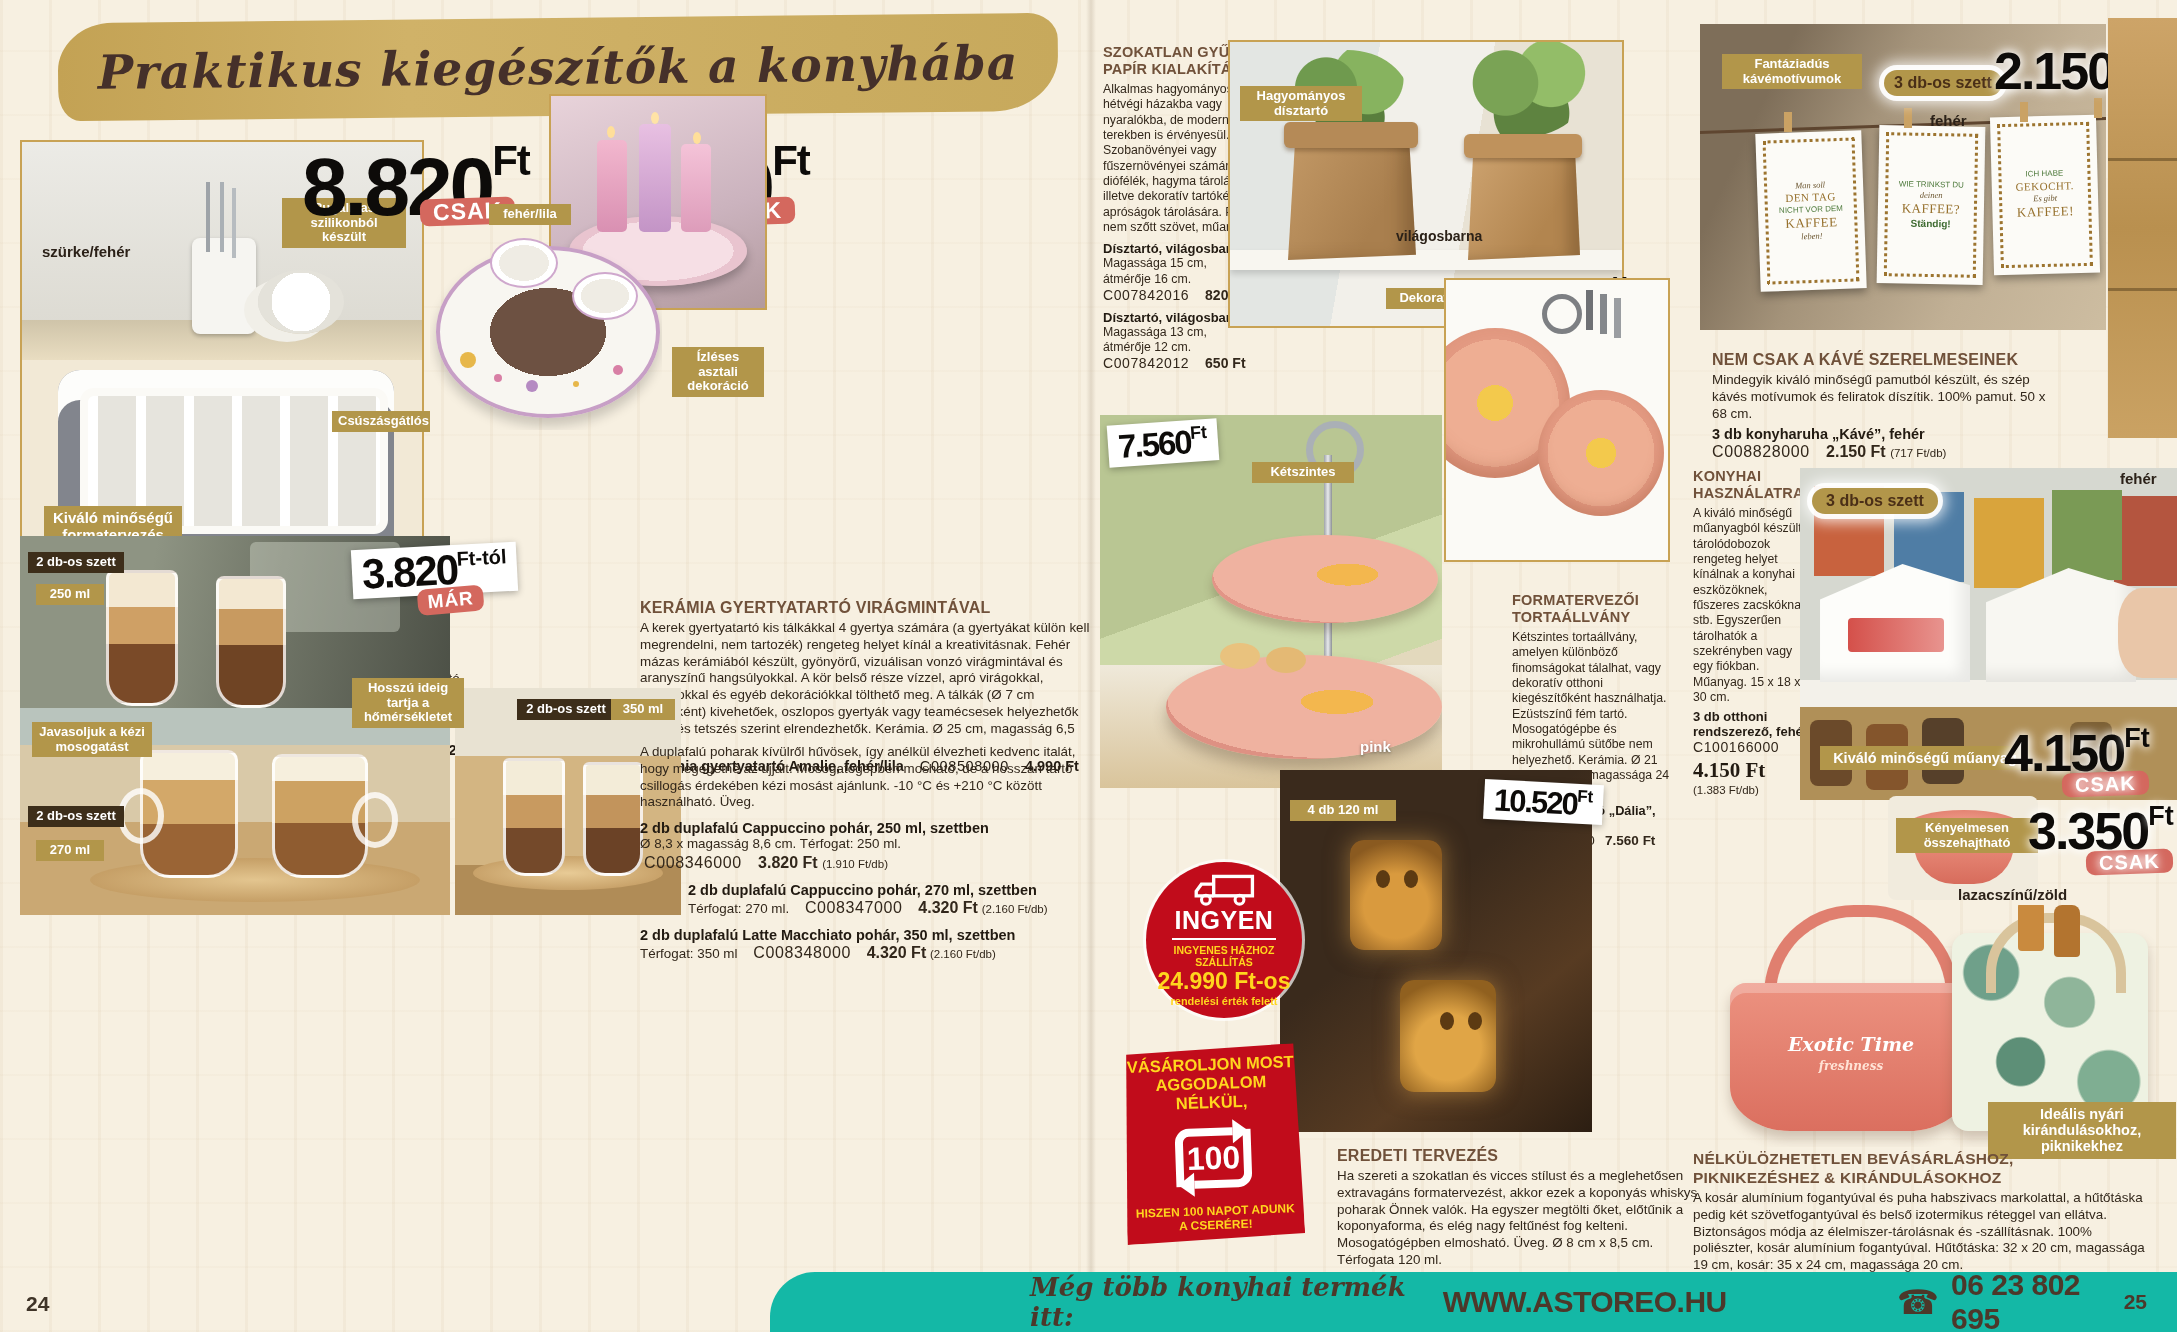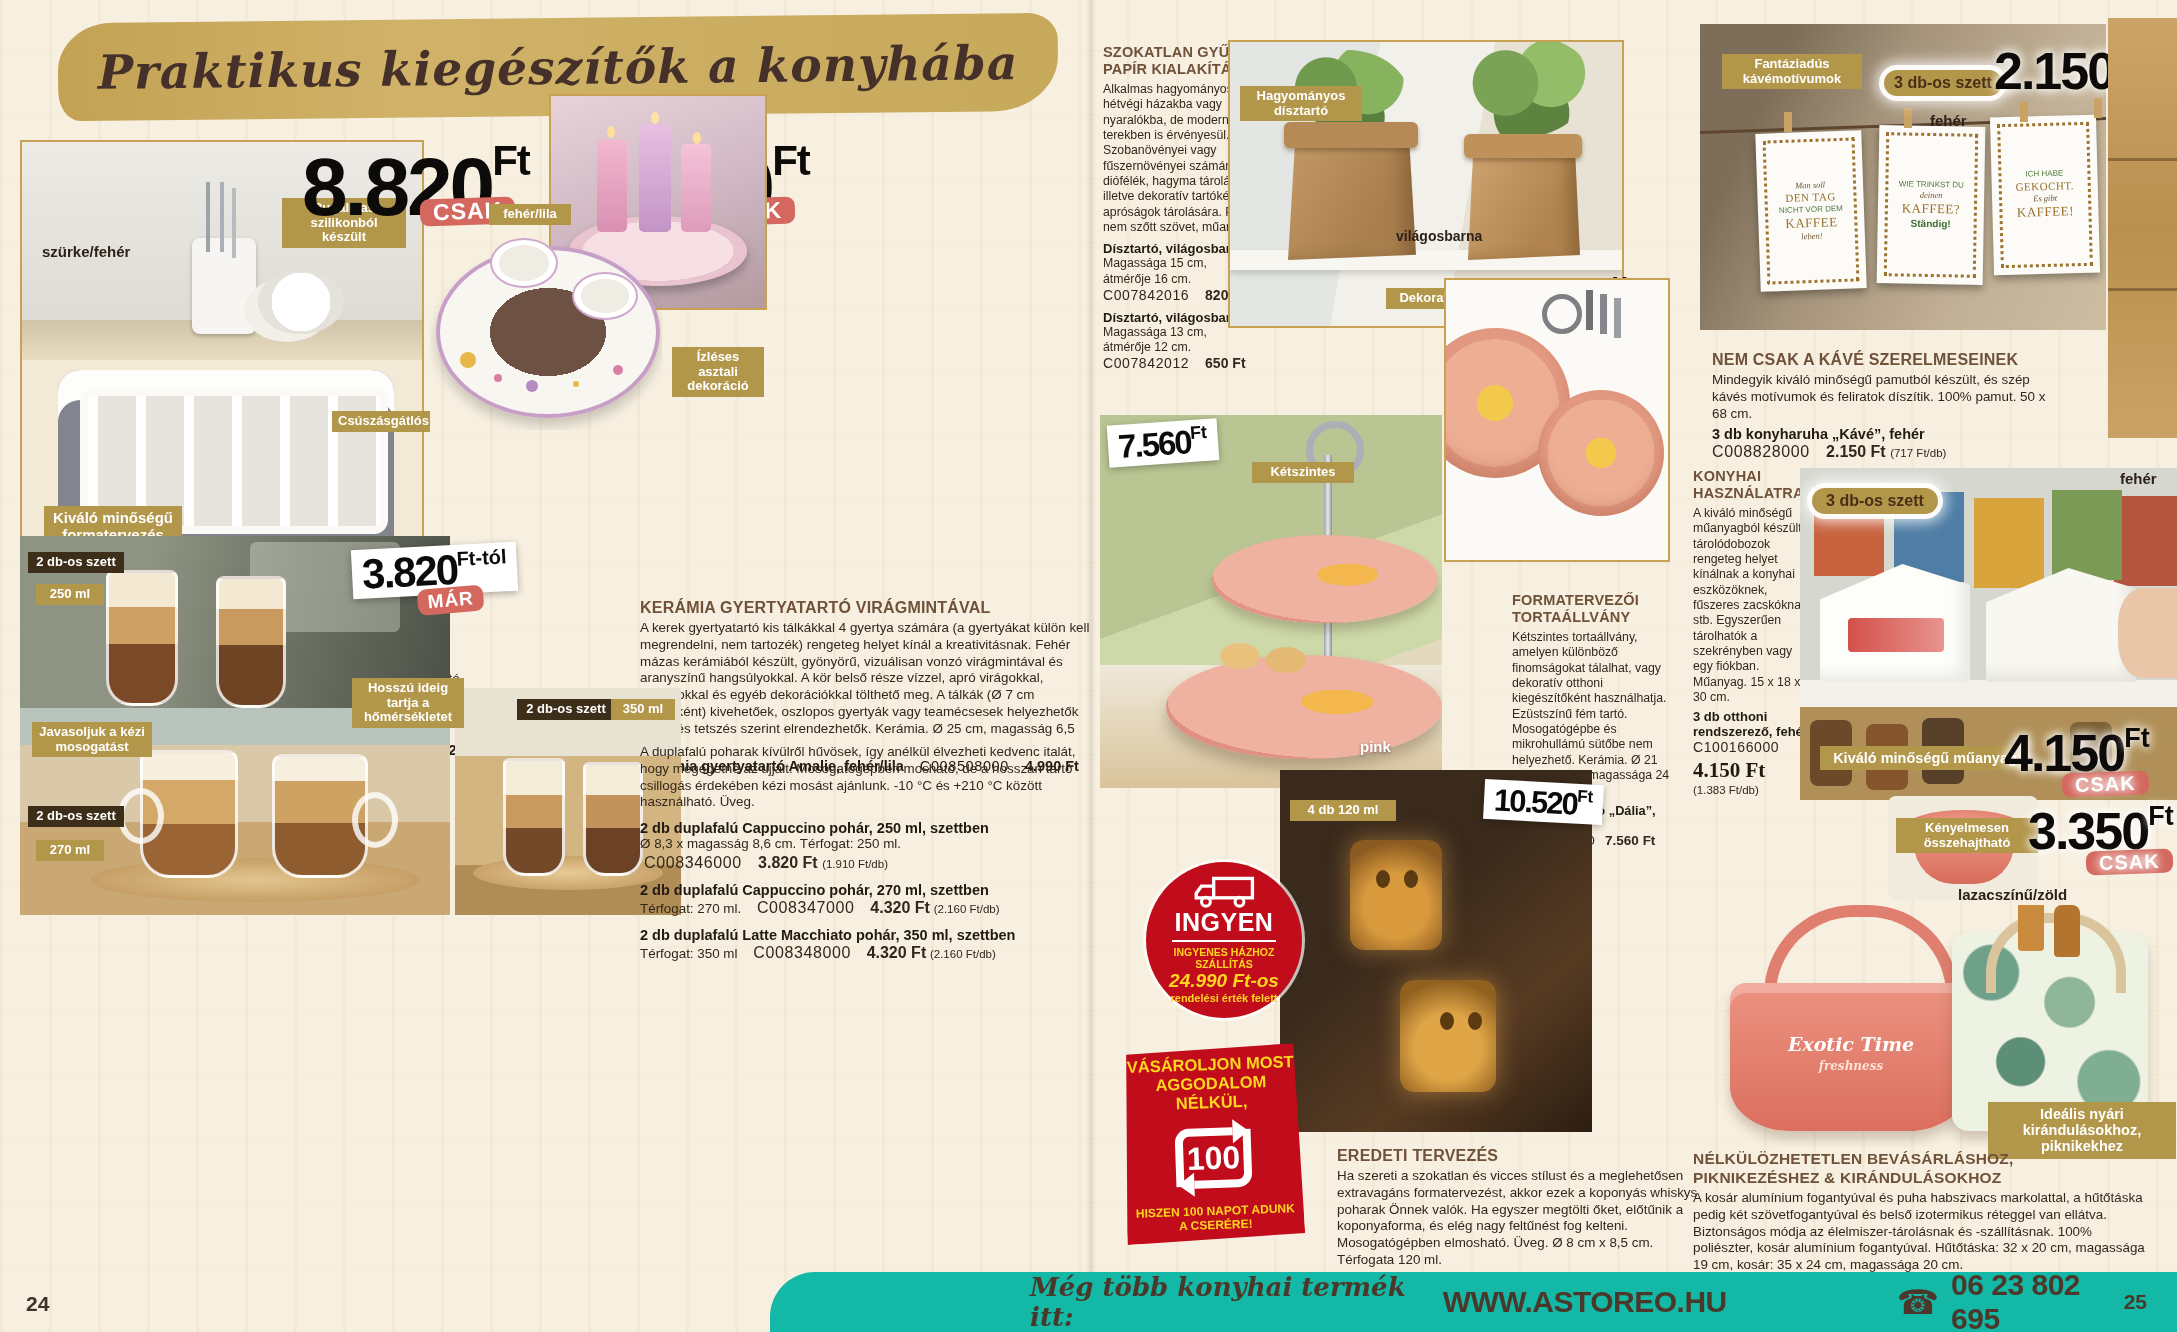--- a/index.html
+++ b/index.html
@@ -209,21 +209,21 @@
     <p class="txt">A duplafalú poharak kívülről hűvösek, így anélkül élvezheti kedvenc italát, hogy megégetné az ujjait. Mosogatógépben mosható, de a hosszan tartó csillogás érdekében kézi mosást ajánlunk. -10 °C és +210 °C között használható. Üveg.</p>
     <div style="margin-top:9px;">
       <div class="sku" style="margin-top:0;">2 db duplafalú Cappuccino pohár, 250 ml, szettben</div>
       <div class="txt">Ø 8,3 x magasság 8,6 cm. Térfogat: 250 ml.</div>
       <div class="txt" style="font-size:16px;">
         <span class="code" style="margin-left:4px;">C008346000</span>
         <span class="price-inline">3.820 Ft</span>
         <span class="unit">(1.910 Ft/db)</span>
       </div>
     </div>
-    <div style="margin-top:9px;">
+    <div style="margin-top:9px;margin-left:48px;">
       <div class="sku" style="margin-top:0;">2 db duplafalú Cappuccino pohár, 270 ml, szettben</div>
       <div class="txt">
         <span>Térfogat: 270 ml.</span>
         <span class="code" style="font-size:16px;">C008347000</span>
         <span class="price-inline" style="font-size:16px;">4.320 Ft</span>
         <span class="unit">(2.160 Ft/db)</span>
       </div>
     </div>
     <div style="margin-top:9px;">
       <div class="sku" style="margin-top:0;">2 db duplafalú Latte Macchiato pohár, 350 ml, szettben</div>
@@ -347,21 +347,21 @@
   <div class="promo-circle" style="left:1146px;top:862px;">
     <svg width="62" height="32" viewBox="0 0 48 24">
       <rect x="16" y="1.5" width="30" height="15" fill="none" stroke="#fff" stroke-width="2.6"></rect>
       <path d="M16 7.5 H6.5 L2.5 13 V16.5 H16" fill="none" stroke="#fff" stroke-width="2.6"></path>
       <circle cx="10" cy="19.5" r="3.4" fill="none" stroke="#fff" stroke-width="2.4"></circle>
       <circle cx="36" cy="19.5" r="3.4" fill="none" stroke="#fff" stroke-width="2.4"></circle>
     </svg>
     <div style="color:#fff;font-weight:bold;font-size:25px;letter-spacing:.5px;">INGYEN</div>
     <div style="width:104px;height:2px;background:#fff;margin:3px 0 4px;"></div>
     <div class="yel" style="font-size:10.5px;">INGYENES HÁZHOZ SZÁLLÍTÁS</div>
-    <div class="yel" style="font-size:19px;font-style:italic;">24.990 Ft-os</div>
+    <div class="yel" style="font-size:23px;">24.990 Ft-os</div>
     <div class="yel" style="font-size:11px;">rendelési érték felett</div>
   </div>
 
   <div class="promo-sq" style="left:1124px;top:1046px;">
     <div class="yel" style="font-size:16.5px;line-height:1.15;">
       <span style="display:block;">VÁSÁROLJON MOST</span>
       <span style="display:block;">AGGODALOM NÉLKÜL,</span>
     </div>
     <div style="position:relative;width:120px;height:84px;margin:4px 0;">
       <svg width="120" height="84" viewBox="0 0 120 84">

